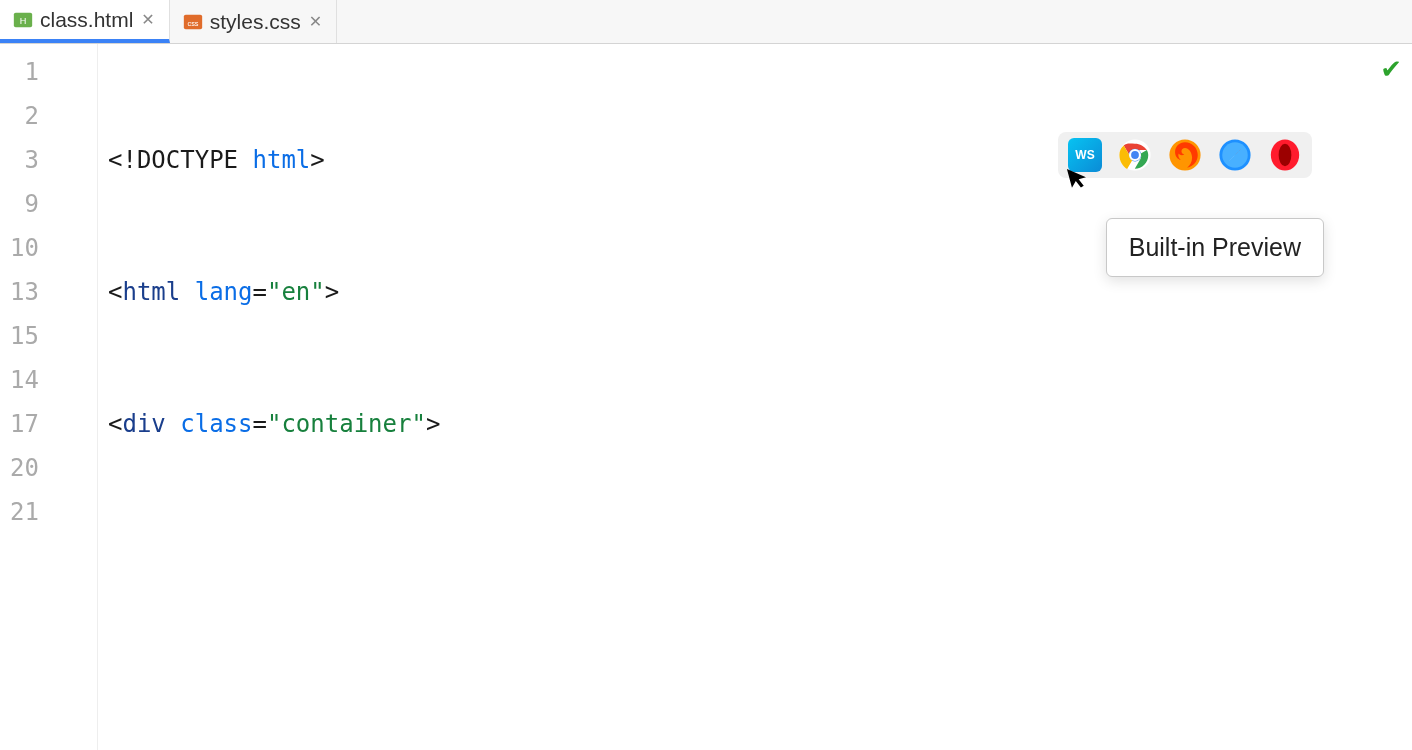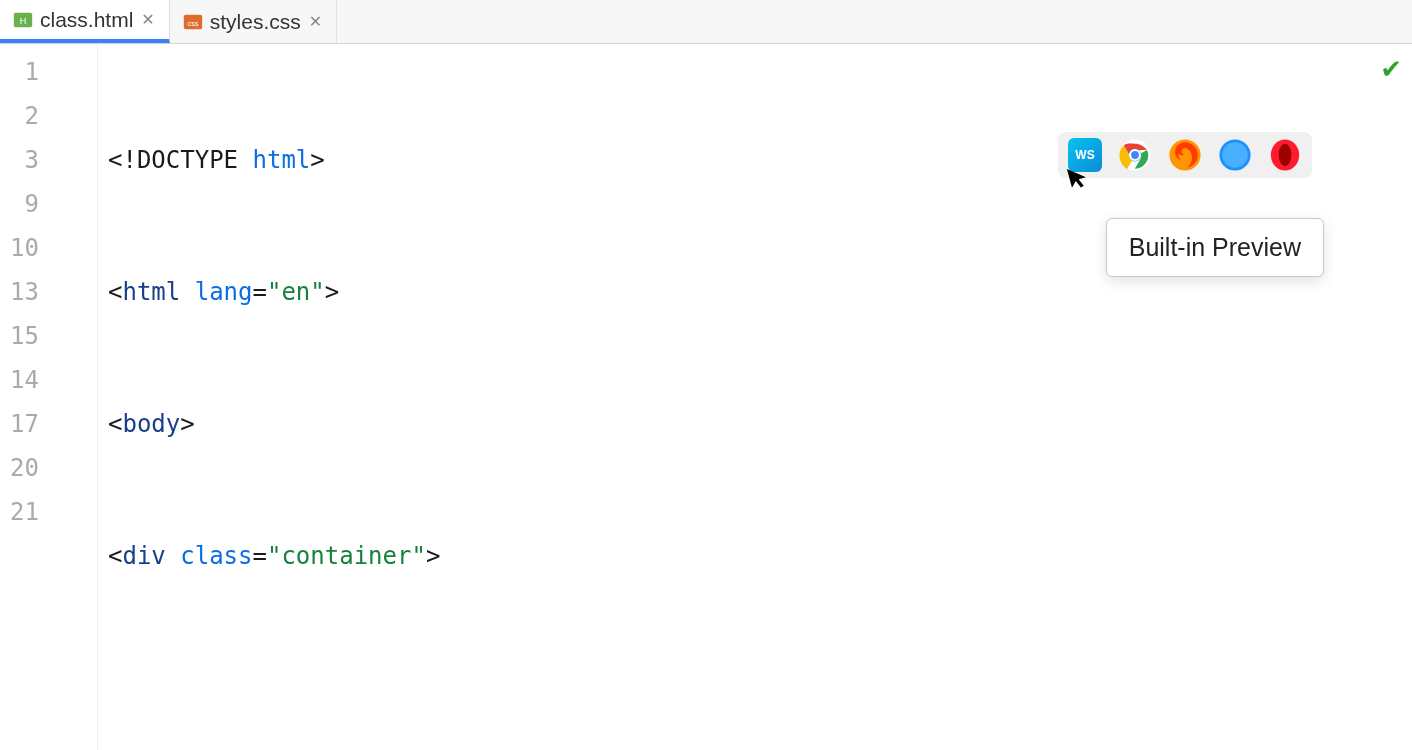--- a/index.html
+++ b/index.html
@@ -163,21 +163,20 @@
     <div class="line-number">15</div>
     <div class="line-number">14</div>
     <div class="line-number">17</div>
     <div class="line-number">20</div>
     <div class="line-number">21</div>
   </div>
 
   <div class="code-area">
     <div class="code-line"><span class="punct">&lt;!DOCTYPE </span><span class="attr-name">html</span><span class="punct">&gt;</span></div>
     <div class="code-line"><span class="punct">&lt;</span><span class="tag-name">html </span><span class="attr-name">lang</span><span class="punct">=</span><span class="attr-val">"en"</span><span class="punct">&gt;</span></div>
-    <div class="code-line"><span class="punct">&lt;</span><span class="tag-name">body</span><span class="punct">&gt;</span></div>
     <div class="code-line"><span class="punct">&lt;</span><span class="tag-name">div </span><span class="attr-name">class</span><span class="punct">=</span><span class="attr-val">"container"</span><span class="punct">&gt;</span></div>
     
     
     
     
     
     
     
     
     

